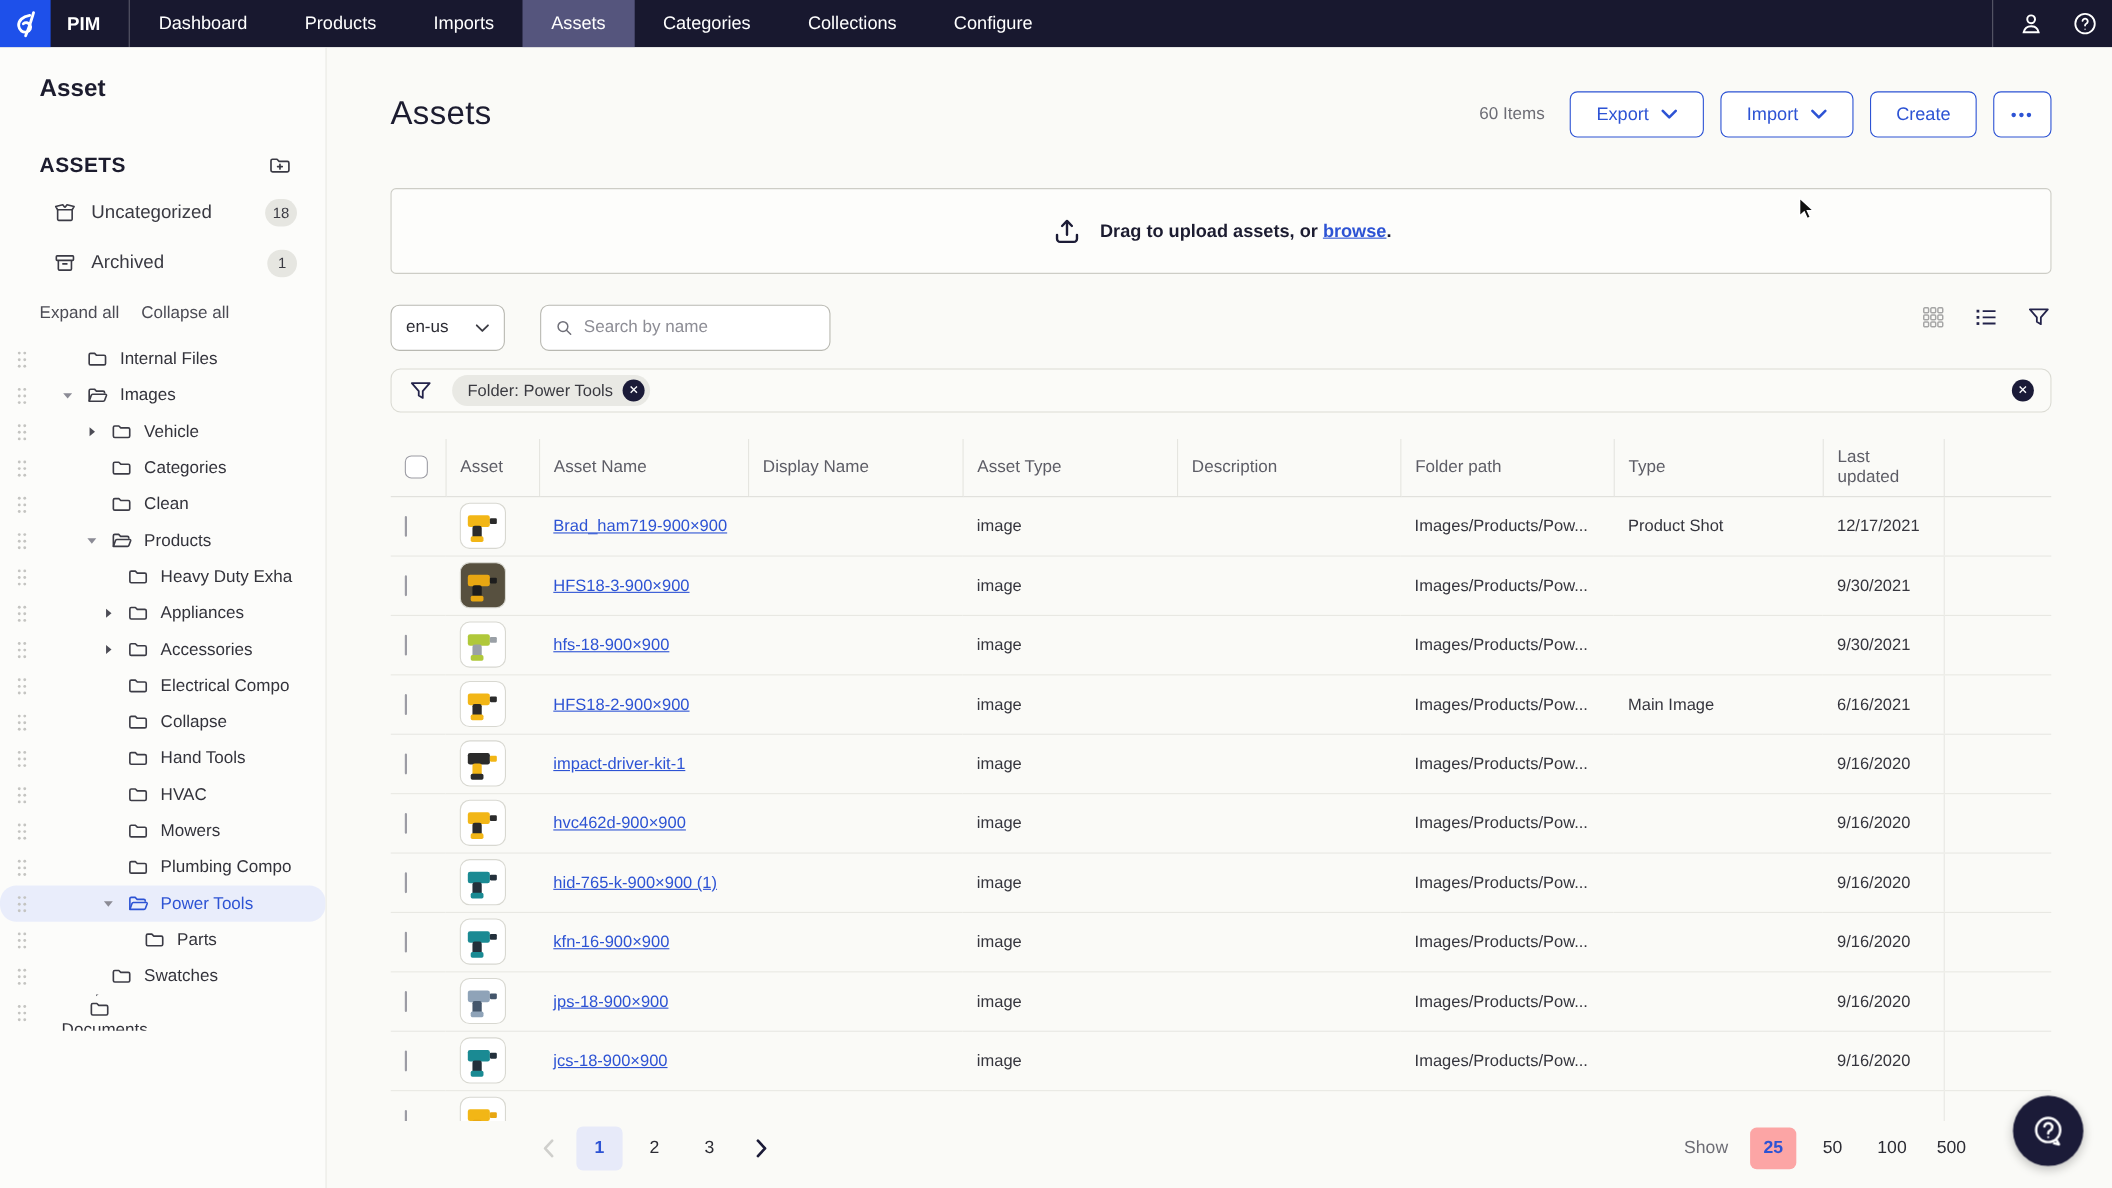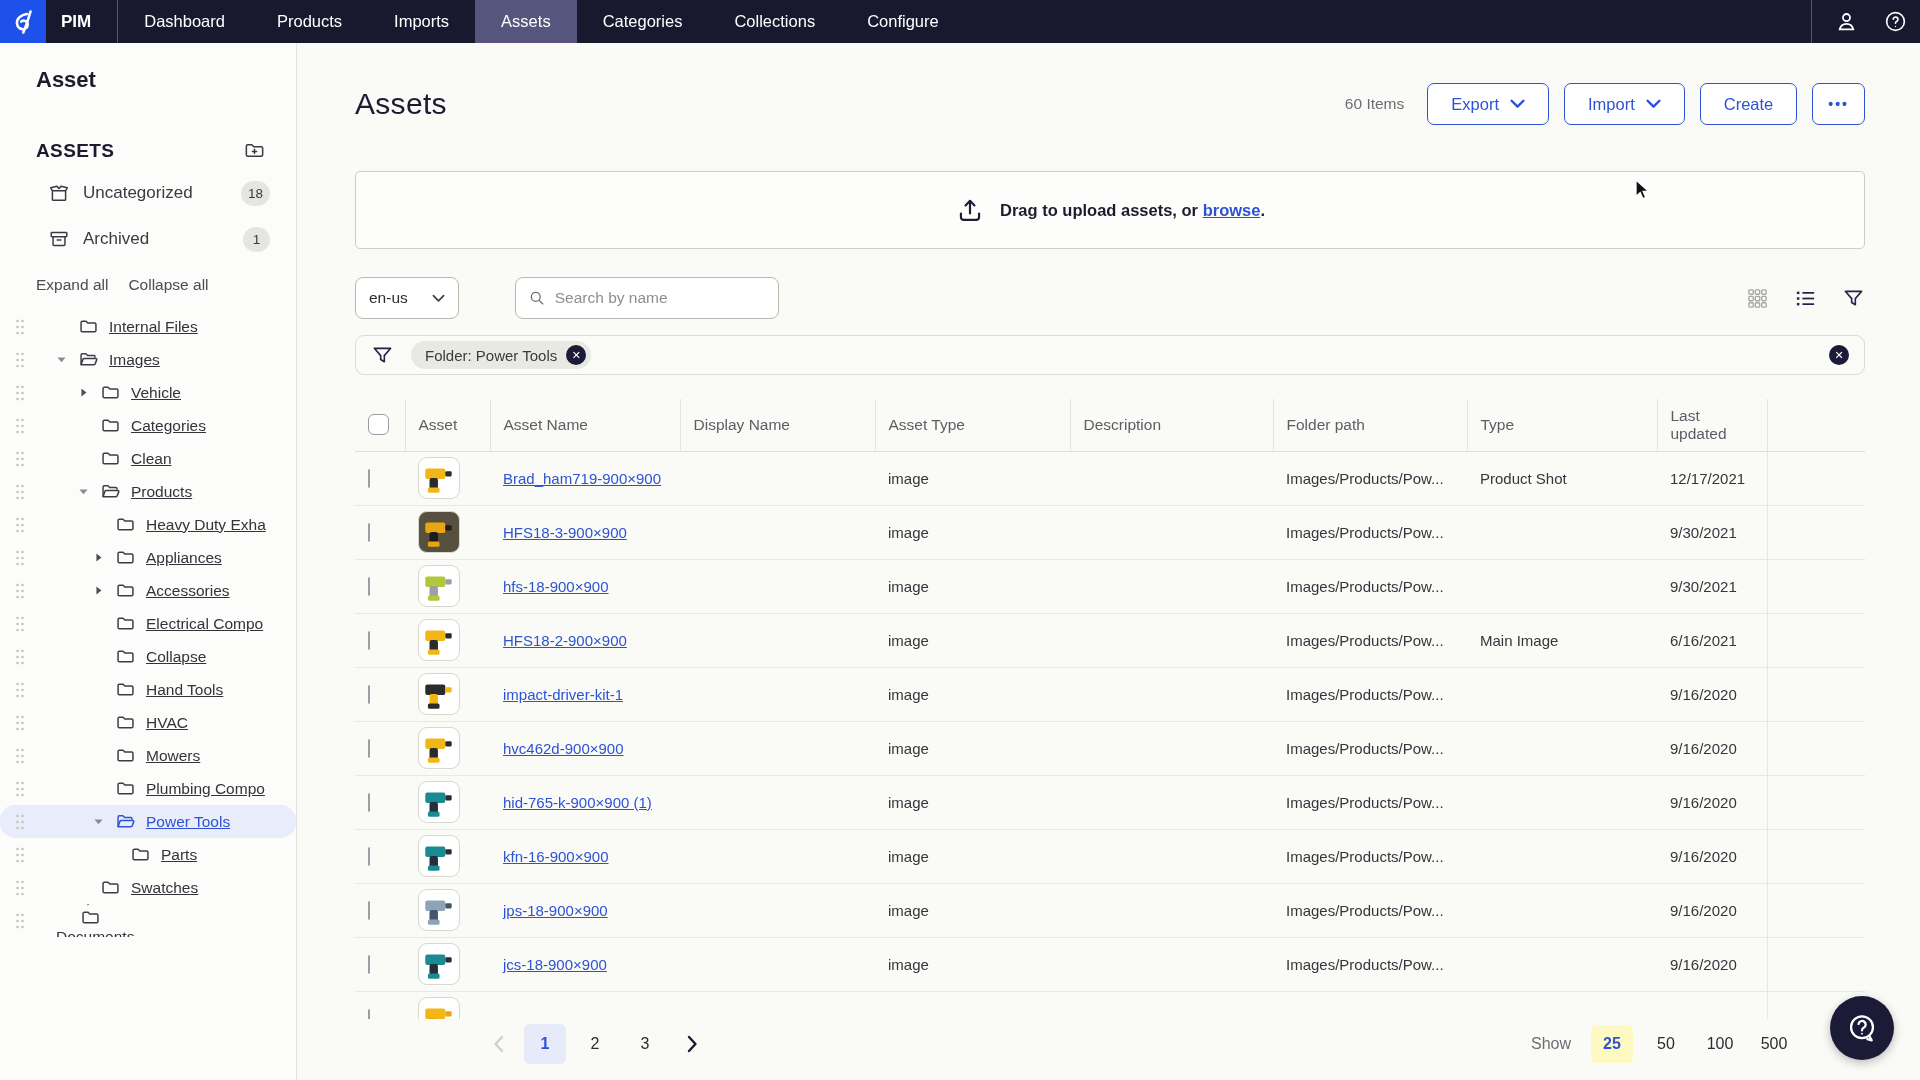--- a/index.html
+++ b/index.html
@@ -27,21 +27,21 @@
   .sb-search { margin: 0 32px 0 36px; height: 42px; border: 1px solid #c9c9c3; border-radius: 9px; background: #fff; display: flex; align-items: center; padding: 0 12px; gap: 9px; }
   .sb-search input { border: none; outline: none; font-size: 16px; color: #333; width: 100%; background: transparent; font-family: inherit; }
   .sb-search input::placeholder { color: #8d8d95; }
   .sb-section { display: flex; align-items: center; justify-content: space-between; margin: 46px 30px 8px 36px; }
   .sb-section-title { font-size: 19px; font-weight: 700; letter-spacing: .4px; color: #1c1c2e; }
   .quick-item { display: flex; align-items: center; height: 46px; padding: 0 26px 0 48px; gap: 13px; cursor: pointer; }
   .quick-item .ql-label { font-size: 17px; color: #3a3a42; flex: 1; }
   .badge { background: #e6e6e1; border-radius: 13px; min-width: 27px; height: 25px; display: flex; align-items: center; justify-content: center; font-size: 13.5px; color: #3a3a42; padding: 0 7px; }
   .sb-links { display: flex; gap: 20px; margin: 14px 36px 16px; font-size: 15.5px; color: #4c4c55; }
   .sb-links span { cursor: pointer; }
-  .tree-row { height: 33px; display: flex; align-items: center; position: relative; font-size: 15.5px; color: #33333b; white-space: nowrap; overflow: hidden; cursor: pointer; text-decoration: underline; }
+  .tree-row { height: 33px; display: flex; align-items: center; position: relative; font-size: 15.5px; color: #33333b; white-space: nowrap; overflow: hidden; cursor: pointer; }
   .tree-row .handle { position: absolute; left: 14px; top: 8px; }
   .tree-content { display: flex; align-items: center; }
   .caret-slot { width: 22px; display: flex; align-items: center; }
   .tree-row .f-icon { display: flex; align-items: center; margin-right: 10px; color: #3c3c46; }
   .tree-row.selected { background: #e9edfb; color: #2d53d4; border-radius: 15px; }
   .tree-row.selected .f-icon { color: #2d53d4; }
 
   
   .main { flex: 1; padding: 0 55px 0 58px; position: relative; background: #fafaf7; }
   .page-head { display: flex; align-items: center; justify-content: space-between; margin-top: 38px; height: 46px; }
@@ -49,21 +49,21 @@
   .head-actions { display: flex; align-items: center; gap: 15px; }
   .items-count { font-size: 15.5px; color: #6d6d75; margin-right: 8px; }
   .btn { height: 42px; border: 1px solid #2d53d4; border-radius: 7px; background: #fff; color: #2d53d4; font-size: 16.5px; display: flex; align-items: center; gap: 11px; padding: 16px 23px; cursor: pointer; font-family: inherit; }
   .btn-more { padding: 0 15px; font-weight: 700; letter-spacing: 2px; font-size: 14px; }
 
   .dropzone { margin-top: 44px; height: 78px; border: 1px solid #cdcdc6; border-radius: 5px; background: #fdfdfb; display: flex; align-items: center; justify-content: center; gap: 15px; position: relative; }
   .dz-text { font-size: 16.5px; font-weight: 700; color: #1c1c30; }
   .dz-link { color: #2d53d4; text-decoration: underline; cursor: pointer; }
   .cursor-ghost { position: absolute; left: 1276px; top: 6px; }
 
-  .toolbar { margin-top: 28px; display: flex; align-items: center; gap: 24px; }
+  .toolbar { margin-top: 28px; display: flex; align-items: flex-start; }
   .locale-select { width: 104px; height: 42px; border: 1px solid #b9b9b2; border-radius: 8px; background: #fff; display: flex; align-items: center; justify-content: space-between; padding: 0 13px; font-size: 15.5px; color: #2c2c34; margin-right: 32px; cursor: pointer; }
   .search-box { width: 264px; height: 42px; border: 1px solid #b9b9b2; border-radius: 8px; background: #fff; display: flex; align-items: center; gap: 9px; padding: 0 12px; }
   .search-box input { border: none; outline: none; font-size: 15.5px; color: #333; width: 100%; background: transparent; font-family: inherit; }
   .search-box input::placeholder { color: #8d8d95; }
   .view-icons { margin-left: auto; display: flex; align-items: center; gap: 25px; }
   .view-icons > span { cursor: pointer; display: flex; }
 
   .filterbar { margin-top: 16px; height: 40px; border: 1px solid #dbdbd4; border-radius: 9px; display: flex; align-items: center; padding: 0 15px; gap: 17px; background: #fbfbf8; }
   .chip { height: 28px; background: #e9e9e4; border-radius: 15px; display: flex; align-items: center; gap: 9px; padding: 0 5px 0 14px; font-size: 15px; color: #3a3a40; }
   .circle-x { width: 20px; height: 20px; border-radius: 50%; background: #1b1b38; color: #fff; display: flex; align-items: center; justify-content: center; font-size: 11px; cursor: pointer; line-height: 1; }
@@ -80,21 +80,21 @@
   a.asset-link { color: #2d53d4; text-decoration: underline; cursor: pointer; }
 
   .pager { display: flex; align-items: center; margin-top: 2px; height: 46px; }
   .pager-left { margin-left: 125px; display: flex; align-items: center; gap: 8px; }
   .page-num { min-width: 42px; height: 40px; display: flex; align-items: center; justify-content: center; font-size: 16px; color: #2c2c34; border-radius: 6px; cursor: pointer; }
   .page-num.active { background: #e7eaf9; color: #2d53d4; font-weight: 700; }
   .pager-arrow { width: 36px; height: 40px; display: flex; align-items: center; justify-content: center; cursor: pointer; }
   .pager-right { margin-left: auto; margin-right: 70px; display: flex; align-items: center; gap: 12px; font-size: 16px; }
   .show-label { color: #6d6d75; margin-right: 8px; }
   .size-opt { min-width: 42px; height: 38px; display: flex; align-items: center; justify-content: center; border-radius: 6px; color: #2c2c34; cursor: pointer; }
-  .size-opt.active { background: #fef9c3; color: #2d53d4; font-weight: 700; }
+  .size-opt.active { background: #fca5a5; color: #2d53d4; font-weight: 700; }
 
   .help-bubble { position: fixed; right: 26px; bottom: 20px; width: 64px; height: 64px; border-radius: 50%; background: #1b1b38; display: flex; align-items: center; justify-content: center; cursor: pointer; box-shadow: 0 3px 10px rgba(0,0,0,.25); }
 </style>
 </head>
 <body>
 
 <div class="topnav">
   <div class="logo">
     <svg width="30" height="30" viewBox="0 0 30 30" fill="none" stroke="#fff" stroke-width="2.6" stroke-linecap="round">
       <path d="M19 7c-6.5 1-10.5 4.8-10 9.6.4 4 3.9 6.4 7.3 5.4 3-.8 4.4-3.9 3-6.4-1.3-2.2-4.2-2.6-6.1-1"></path>

